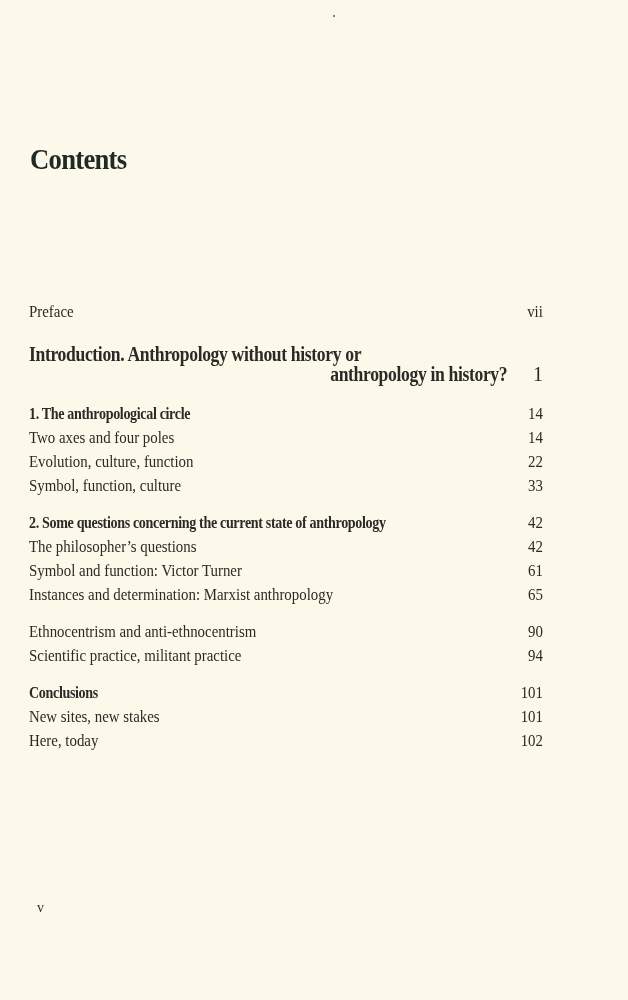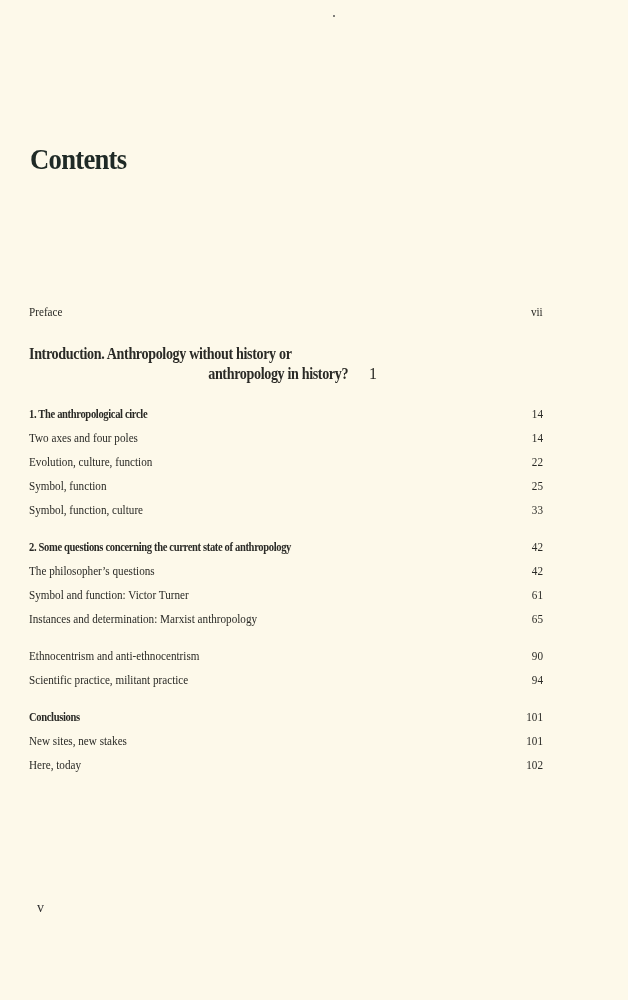--- a/index.html
+++ b/index.html
@@ -39,21 +39,21 @@
     .toc {
       position: absolute;
       left: 29px;
       top: 300px;
       width: 514px;
     }
     .row {
       display: flex;
       justify-content: space-between;
       align-items: flex-start;
-      font-size: 12px;
+      font-size: 16px;
       line-height: 24px;
       height: 24px;
     }
     .row .label {
       white-space: nowrap;
       transform: scaleX(0.93);
       transform-origin: left;
       display: inline-block;
     }
     .row .page {
@@ -69,34 +69,34 @@
       letter-spacing: -0.4px;
       transform: scaleX(0.88);
     }
     .row.bold .page {
       font-weight: normal;
     }
     .gap {
       height: 13px;
     }
     .intro-block {
-      font-size: 16px;
+      font-size: 20px;
       line-height: 20px;
       font-weight: bold;
     }
     .intro-block .line1 {
       display: inline-block;
       transform: scaleX(0.88);
       transform-origin: left;
       letter-spacing: -0.4px;
       white-space: nowrap;
     }
     .intro-block .line2wrap {
       display: flex;
-      justify-content: center;
+      justify-content: flex-end;
       align-items: baseline;
     }
     .intro-block .line2 {
       display: inline-block;
       padding-left: 15px;
       transform: scaleX(0.88);
       transform-origin: left;
       letter-spacing: -0.4px;
       white-space: nowrap;
     }
@@ -144,24 +144,20 @@
   </div>
   <div class="row">
     <span class="label">Two axes and four poles</span>
     <span class="page">14</span>
   </div>
   <div class="row">
     <span class="label">Evolution, culture, function</span>
     <span class="page">22</span>
   </div>
   <div class="row">
-    <span class="label">Symbol, function</span>
-    <span class="page">25</span>
-  </div>
-  <div class="row">
     <span class="label">Symbol, function, culture</span>
     <span class="page">33</span>
   </div>
 
   <div class="gap"></div>
 
   <div class="row bold">
     <span class="label">2. Some questions concerning the current state of anthropology</span>
     <span class="page">42</span>
   </div>

